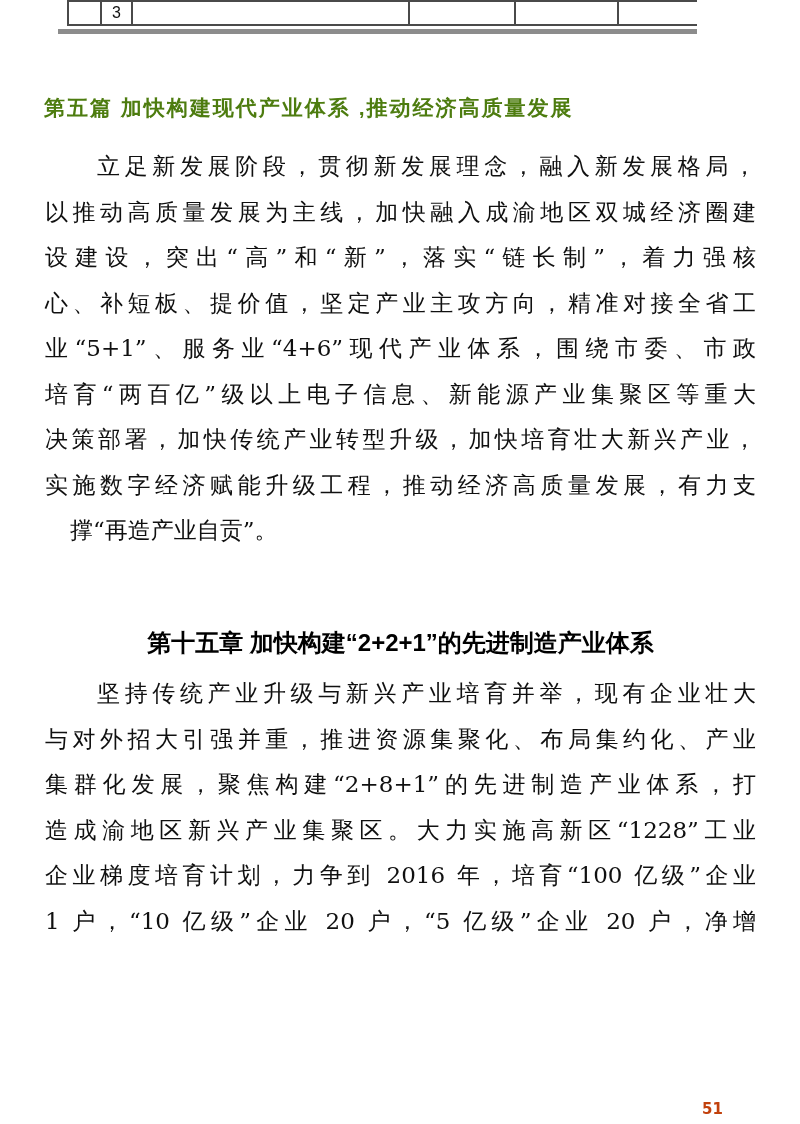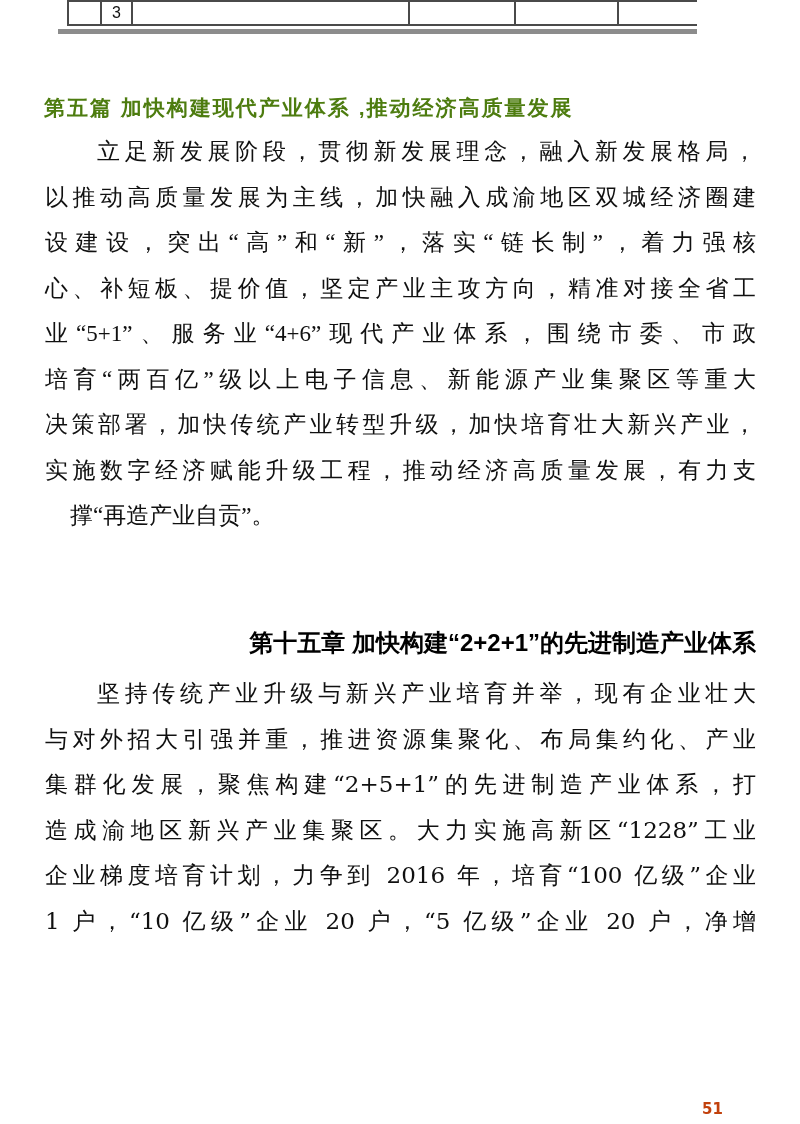--- a/index.html
+++ b/index.html
@@ -29,31 +29,31 @@
 
   
   .part-heading {
     position:absolute; left:44px; top:76px; width:714px;
     font-family:"Liberation Sans",sans-serif; font-weight:700;
     font-size:21px; line-height:36px; letter-spacing:2px;
     white-space:nowrap; color:#4d7c0f;
   }
   .chapter-heading {
     position:absolute; left:45px; top:606px; width:711px;
-    text-align:right; font-family:"Liberation Sans",sans-serif;
+    text-align:center; font-family:"Liberation Sans",sans-serif;
     font-weight:700; font-size:24px; line-height:34px; color:#000;
   }
 
   
   .para {
     position:absolute; left:45px; width:711px;
     font-family:"DejaVu Serif","Liberation Serif",serif;
     font-size:23px; color:#101010;
   }
-  .para-1 { top:129px;font-family:Liberation Serif, serif; }
+  .para-1 { top:144px; }
   .para-2 { top:671px; }
   .pline {
     height:45.5px; line-height:45.5px;
     text-align:justify; text-align-last:justify;
   }
   .pline-first { text-indent:52px; }
   .pline-last  { text-align-last:left;margin-left:25px; }
 
   
   .page-number {
@@ -91,21 +91,21 @@
     <div class="pline">决策部署，加快传统产业转型升级，加快培育壮大新兴产业，</div>
     <div class="pline">实施数字经济赋能升级工程，推动经济高质量发展，有力支</div>
     <div class="pline pline-last">撑“再造产业自贡”。</div>
   </div>
 
   <h2 class="chapter-heading">第十五章 加快构建“2+2+1”的先进制造产业体系</h2>
 
   <div class="para para-2">
     <div class="pline pline-first">坚持传统产业升级与新兴产业培育并举，现有企业壮大</div>
     <div class="pline">与对外招大引强并重，推进资源集聚化、布局集约化、产业</div>
-    <div class="pline">集群化发展，聚焦构建“2+5+1”的先进制造产业体系，打</div>
+    <div class="pline">集群化发展，聚焦构建“2+8+1”的先进制造产业体系，打</div>
     <div class="pline">造成渝地区新兴产业集聚区。大力实施高新区“1228”工业</div>
     <div class="pline">企业梯度培育计划，力争到 2016 年，培育“100 亿级”企业</div>
     <div class="pline">1 户，“10 亿级”企业 20 户，“5 亿级”企业 20 户，净增</div>
   </div>
 
   <div class="page-number">51</div>
 
 </div>
 
 </body></html>

